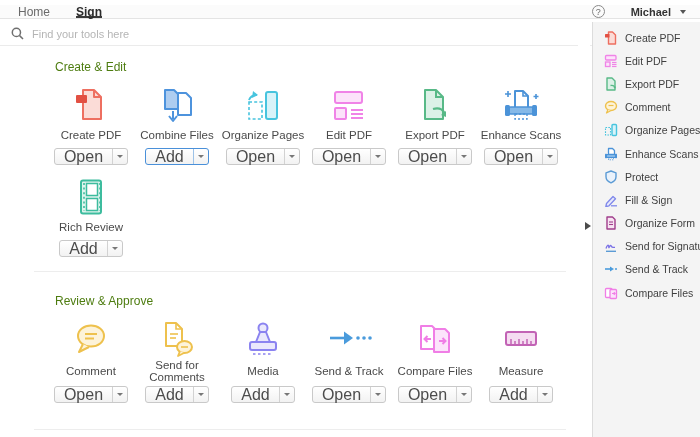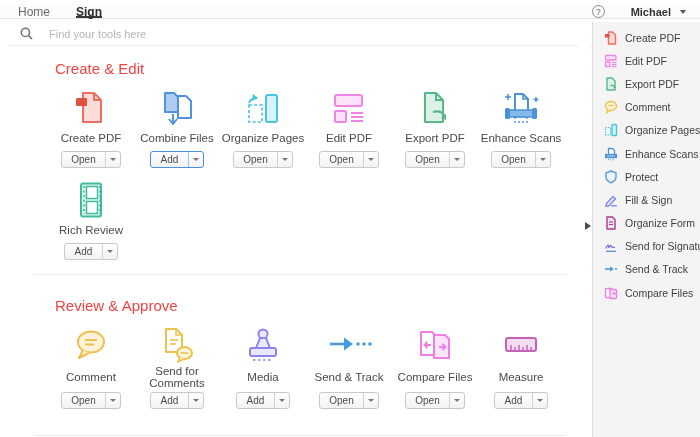--- a/index.html
+++ b/index.html
@@ -33,51 +33,51 @@
   .user-name { font-size:11px; color:#333; font-weight:bold;padding-left:17px; }
   .caret-down {
     width:0; height:0; border-left:3.5px solid transparent;
     border-right:3.5px solid transparent; border-top:4px solid #555;
   }
 
   
   .searchbar {
     position:absolute; left:0; top:22px; width:592px; height:24px;
     background:#fff; border-bottom:1px solid #ebebeb;
-    display:flex; align-items:center; padding-left:11px; gap:16px;margin-left:9px;
+    display:flex; align-items:center; padding-left:11px; gap:8px;
   }
   .search-input {
     border:none; outline:none; font-size:11px; color:#444; flex:1;
     font-family:"Liberation Sans", sans-serif; background:transparent;
   }
   .search-input::placeholder { color:#b5b5b5; }
 
   
   .main { position:absolute; left:0; top:46px; width:578px; height:391px; overflow:hidden; background:#fff; }
   .section { padding-left:48px; }
   .section-1 { padding-top:14px; }
   .section-2 { margin-top:0; border-top:1px solid #ededed; margin-left:34px; padding-left:14px; padding-top:22px; margin-right:12px; }
   .section-3 { border-top:1px solid #ededed; margin-left:34px; padding-left:14px; padding-top:10px; margin-right:12px; margin-top:12px; }
-  .section-title { font-size:15px; color:#ef4444; padding-left:7px; }
+  .section-title { font-size:12px; color:#4d7c0f; padding-left:7px; }
   .tool-grid { display:flex; flex-wrap:wrap; margin-top:13px; width:520px; }
   .tool-card { width:86px; display:flex; flex-direction:column; align-items:center; margin-bottom:14px; }
   .tool-icon { width:48px; height:36px; display:block; }
   .tool-label {
     font-size:11.5px; color:#4a4a4a; text-align:center; line-height:12.5px;
     height:22px; display:flex; align-items:center; justify-content:center; margin-top:1px;
   }
   .section-2 .tool-label { height:26px; }
   .split-btn {
     display:inline-flex; align-items:stretch; height:17px; margin-top:2px;
     border:1px solid #c9c9c9; border-radius:3px;
     background:linear-gradient(#ffffff,#f2f2f2); cursor:pointer;
   }
   .split-btn.highlight { border-color:#4a90d9; }
   .split-btn .btn-main {
-    font-size:10px; color:#4c4c4c; padding:0 9px; display:flex; align-items:center;
+    font-size:16px; color:#4c4c4c; padding:0 9px; display:flex; align-items:center;
     min-width:37px; justify-content:center;
   }
   .split-btn .btn-caret {
     width:15px; display:flex; align-items:center; justify-content:center;
     border-left:1px solid #d2d2d2;
   }
   .split-btn.highlight .btn-caret { border-left-color:#9cc2e8; }
   .btn-caret .caret-sm {
     width:0; height:0; border-left:3px solid transparent;
     border-right:3px solid transparent; border-top:3.5px solid #777;

